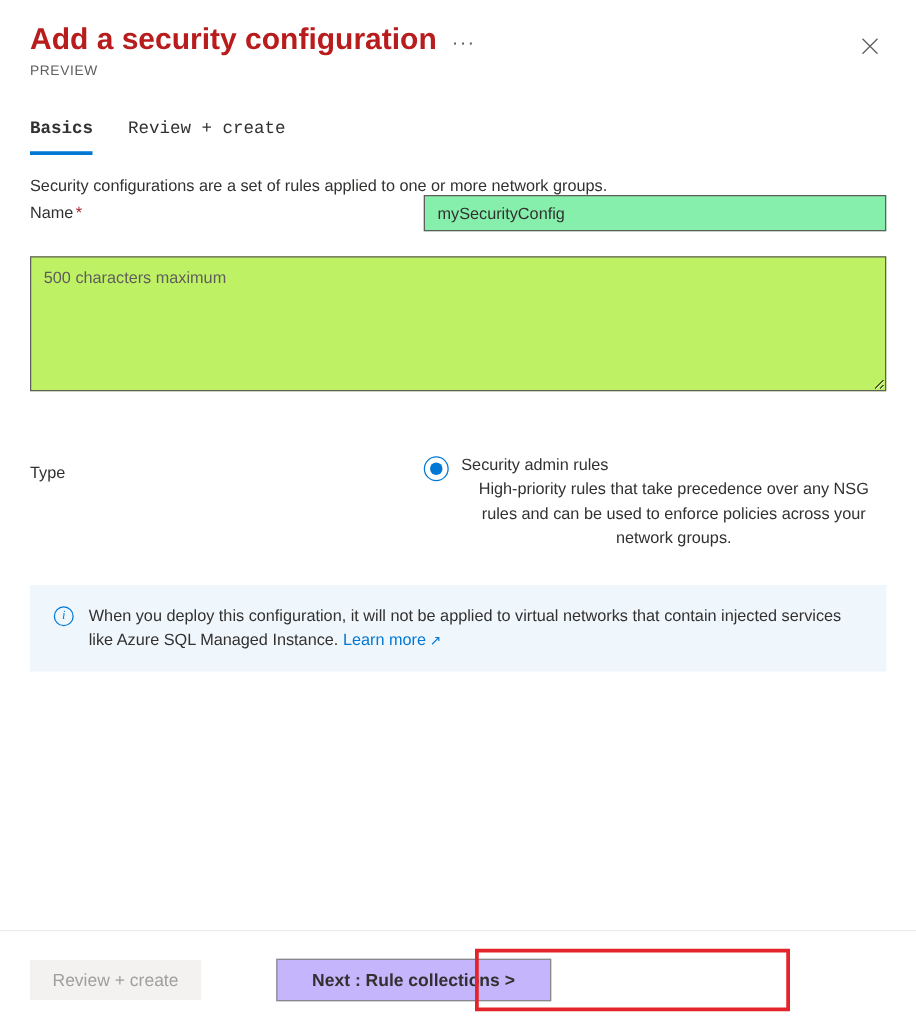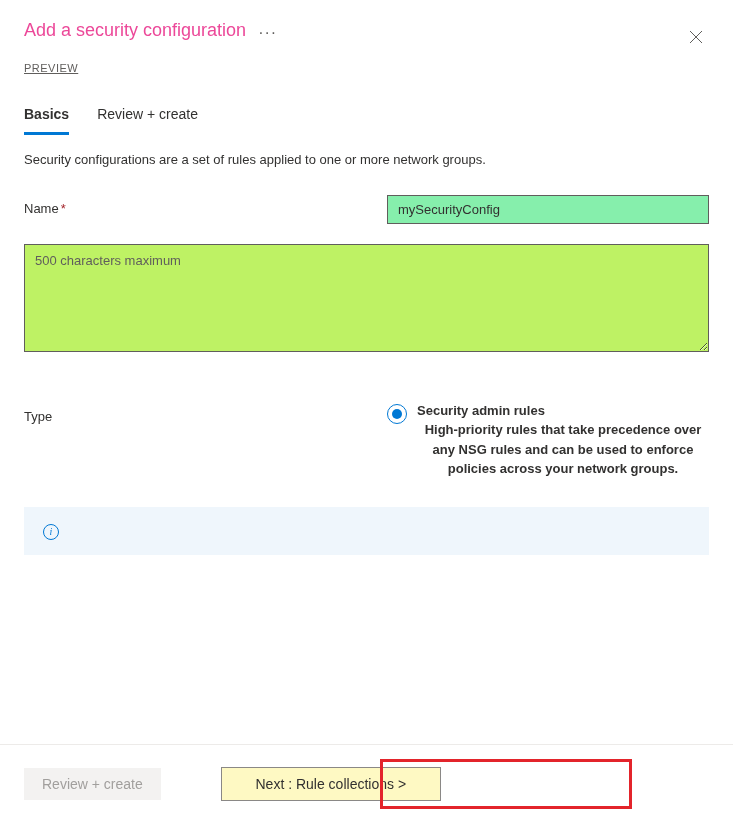--- a/index.html
+++ b/index.html
@@ -25,76 +25,74 @@
     .header-left {
       display: flex;
       flex-direction: column;
     }
     .title-row {
       display: flex;
       align-items: center;
       gap: 12px;
     }
     .title {
-      font-size: 18px;
-      font-weight: 400;
-      color: #ec4899;
+      font-size: 24px;
+      font-weight: 700;
+      color: #b91c1c;
     }
     .ellipsis {
       color: #605e5c;
       font-size: 16px;
       letter-spacing: 1px;
       padding-top: 6px;
     }
     .preview {
       font-size: 11px;
       color: #605e5c;
       letter-spacing: 0.5px;
-      margin-top: 20px;
-      text-decoration: underline;
+      margin-top: 5px;
     }
     .close-btn {
       cursor: pointer;
       padding: 6px;
       font-size: 16px;
       color: #605e5c;
       margin-top: 6px;
     }
     .tabs {
       display: flex;
       gap: 28px;
       padding: 0 24px;
       margin-top: 24px;
       border-bottom: 1px solid transparent;
+      font-family: Liberation Mono, monospace;
     }
     .tab {
       padding: 8px 0 10px 0;
       cursor: pointer;
       font-size: 14px;
       color: #323130;
       border-bottom: 3px solid transparent;
     }
     .tab.active {
       font-weight: 600;
       border-bottom: 3px solid #0078d4;
       color: #323130;
     }
     .content {
       padding: 16px 24px 0 24px;
     }
     .description-text {
       font-size: 13px;
       color: #323130;
-      margin-bottom: 28px;
     }
     .form-row {
       display: flex;
       align-items: flex-start;
       margin-bottom: 20px;
-      gap: 48px;
     }
     .form-label {
       width: 315px;
       flex-shrink: 0;
       font-size: 13px;
       color: #323130;
       padding-top: 6px;
     }
     .required {
       color: #a4262c;
@@ -143,21 +141,20 @@
       margin-top: 1px;
     }
     .radio-inner {
       width: 10px;
       height: 10px;
       background: #0078d4;
       border-radius: 50%;
     }
     .radio-content {
       flex: 1;
-      font-weight: bold;
     }
     .radio-label {
       font-size: 13px;
       color: #323130;
     }
     .radio-description {
       font-size: 13px;
       color: #323130;
       margin-top: 2px;
       line-height: 1.5;
@@ -219,24 +216,24 @@
       cursor: pointer;
       border: none;
       min-width: 120px;
     }
     .btn-disabled {
       background: #f3f2f1;
       color: #a19f9d;
       cursor: default;
     }
     .btn-next {
-      background: #fef9c3;
+      background: #c4b5fd;
       color: #323130;
       border: 1px solid #8a8886;
-      font-weight: 400;
+      font-weight: 700;
       min-width: 220px;
     }
     .highlight-box {
       position: absolute;
       border: 3px solid #e3242b;
       pointer-events: none;
     }
     .footer-spacer {
       width: 40px;
     }
@@ -292,20 +289,23 @@
         <div class="radio-content">
           <div class="radio-label">Security admin rules</div>
           <div class="radio-description">High-priority rules that take precedence over any NSG rules and can be used to enforce policies across your network groups.</div>
         </div>
       </div>
     </div>
   </div>
 
   <div class="info-box">
     <div class="info-icon">i</div>
+    <div class="info-text">
+      <span>When you deploy this configuration, it will not be applied to virtual networks that contain injected services like Azure SQL Managed Instance. </span><a class="info-link"><span>Learn more</span><span class="external-icon">↗</span></a>
+    </div>
   </div>
 </div>
 
 <div class="footer">
   <button class="btn btn-disabled">Review + create</button>
   <div class="footer-spacer"></div>
   <button class="btn btn-next">Next : Rule collections &gt;</button>
 </div>
 
 <div class="highlight-box" style="left:380px; bottom:14px; width:252px; height:50px;"></div>

